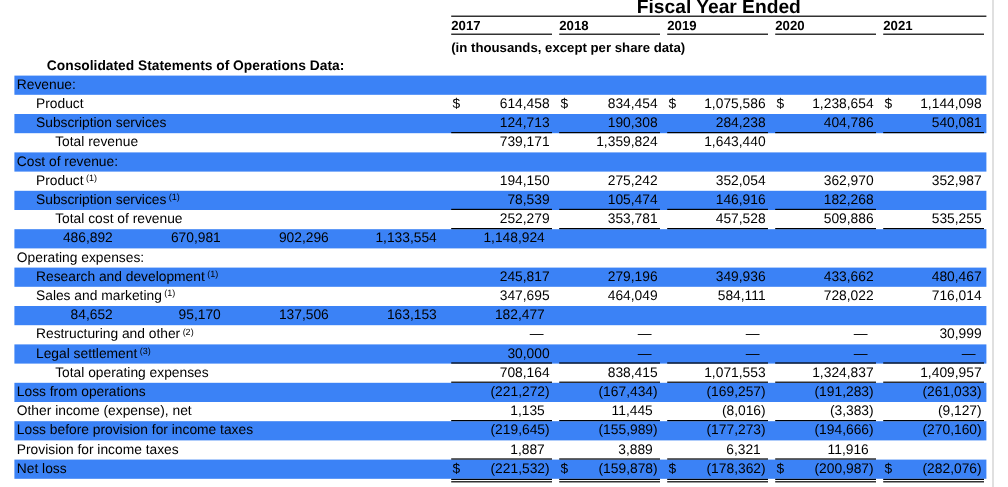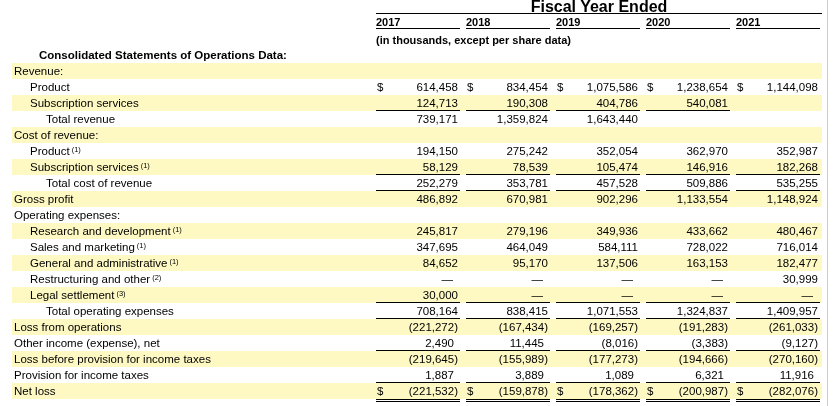--- a/index.html
+++ b/index.html
@@ -19,21 +19,21 @@
   .ybox { margin-right:6px; height:15px; padding-top:2px; line-height:12px;
           text-align:left; font-weight:bold; font-size:11px; border-bottom:1px solid #000; }
   .ycell:last-child .ybox { margin-right:2px; }
   .note { height:19px; line-height:22px; text-align:left; font-weight:bold; font-size:11px; }
 
   .title { position:absolute; left:7px; top:48px; height:15px; line-height:15px;
            font-weight:bold; font-size:11.5px; white-space:nowrap;margin-left:32px; }
 
   .grid { position:absolute; left:12px; top:63px; width:810px; }
   .row { display:flex; height:16px; }
-  .row.blue { background:#fef9c3; }
+  .row.blue { background:#3b82f6; }
   .lab { width:364px; line-height:16px; white-space:nowrap; }
   .ind0 { padding-left:2px; } .ind1 { padding-left:18px; } .ind2 { padding-left:34px; }
   .sup { font-size:7.5px; position:relative; top:-3px; margin-left:2px; }
 
   .cell { width:90px; height:16px; }
   .cell:last-child { width:86px; }
   .box { margin-right:6px; height:16px; display:flex; align-items:center; }
   .cell:last-child .box { margin-right:2px; }
   .row.ub .box { border-bottom:1px solid #000; }
   .dol { padding-left:1px; }
@@ -143,20 +143,25 @@
           <span class="val">124,713</span>
         </div>
       </div>
       <div class="cell">
         <div class="box">
           <span class="val">190,308</span>
         </div>
       </div>
       <div class="cell">
         <div class="box">
+          <span class="val">284,238</span>
+        </div>
+      </div>
+      <div class="cell">
+        <div class="box">
           <span class="val">404,786</span>
         </div>
       </div>
       <div class="cell">
         <div class="box">
           <span class="val">540,081</span>
         </div>
       </div>
     </div>
     <div class="row">
@@ -230,25 +235,20 @@
       <div class="cell">
         <div class="box">
           <span class="val">352,987</span>
         </div>
       </div>
     </div>
     <div class="row blue ub">
       <div class="lab ind1"><span>Subscription services</span><span class="sup">(1)</span></div>
       <div class="cell">
         <div class="box">
-          <span class="val">58,129</span>
-        </div>
-      </div>
-      <div class="cell">
-        <div class="box">
           <span class="val">78,539</span>
         </div>
       </div>
       <div class="cell">
         <div class="box">
           <span class="val">105,474</span>
         </div>
       </div>
       <div class="cell">
         <div class="box">
@@ -283,21 +283,20 @@
           <span class="val">509,886</span>
         </div>
       </div>
       <div class="cell">
         <div class="box">
           <span class="val">535,255</span>
         </div>
       </div>
     </div>
     <div class="row blue">
-      <div class="lab ind0"><span>Gross profit</span></div>
       <div class="cell">
         <div class="box">
           <span class="val">486,892</span>
         </div>
       </div>
       <div class="cell">
         <div class="box">
           <span class="val">670,981</span>
         </div>
       </div>
@@ -395,21 +394,20 @@
           <span class="val">728,022</span>
         </div>
       </div>
       <div class="cell">
         <div class="box">
           <span class="val">716,014</span>
         </div>
       </div>
     </div>
     <div class="row blue">
-      <div class="lab ind1"><span>General and administrative</span><span class="sup">(1)</span></div>
       <div class="cell">
         <div class="box">
           <span class="val">84,652</span>
         </div>
       </div>
       <div class="cell">
         <div class="box">
           <span class="val">95,170</span>
         </div>
       </div>
@@ -538,21 +536,21 @@
       <div class="cell">
         <div class="box">
           <span class="val">(261,033)</span>
         </div>
       </div>
     </div>
     <div class="row ub">
       <div class="lab ind0"><span>Other income (expense), net</span></div>
       <div class="cell">
         <div class="box">
-          <span class="val pr">2,490</span>
+          <span class="val pr">1,135</span>
         </div>
       </div>
       <div class="cell">
         <div class="box">
           <span class="val pr">11,445</span>
         </div>
       </div>
       <div class="cell">
         <div class="box">
           <span class="val">(8,016)</span>
@@ -604,25 +602,20 @@
           <span class="val pr">1,887</span>
         </div>
       </div>
       <div class="cell">
         <div class="box">
           <span class="val pr">3,889</span>
         </div>
       </div>
       <div class="cell">
         <div class="box">
-          <span class="val pr">1,089</span>
-        </div>
-      </div>
-      <div class="cell">
-        <div class="box">
           <span class="val pr">6,321</span>
         </div>
       </div>
       <div class="cell">
         <div class="box">
           <span class="val pr">11,916</span>
         </div>
       </div>
     </div>
     <div class="row blue">

